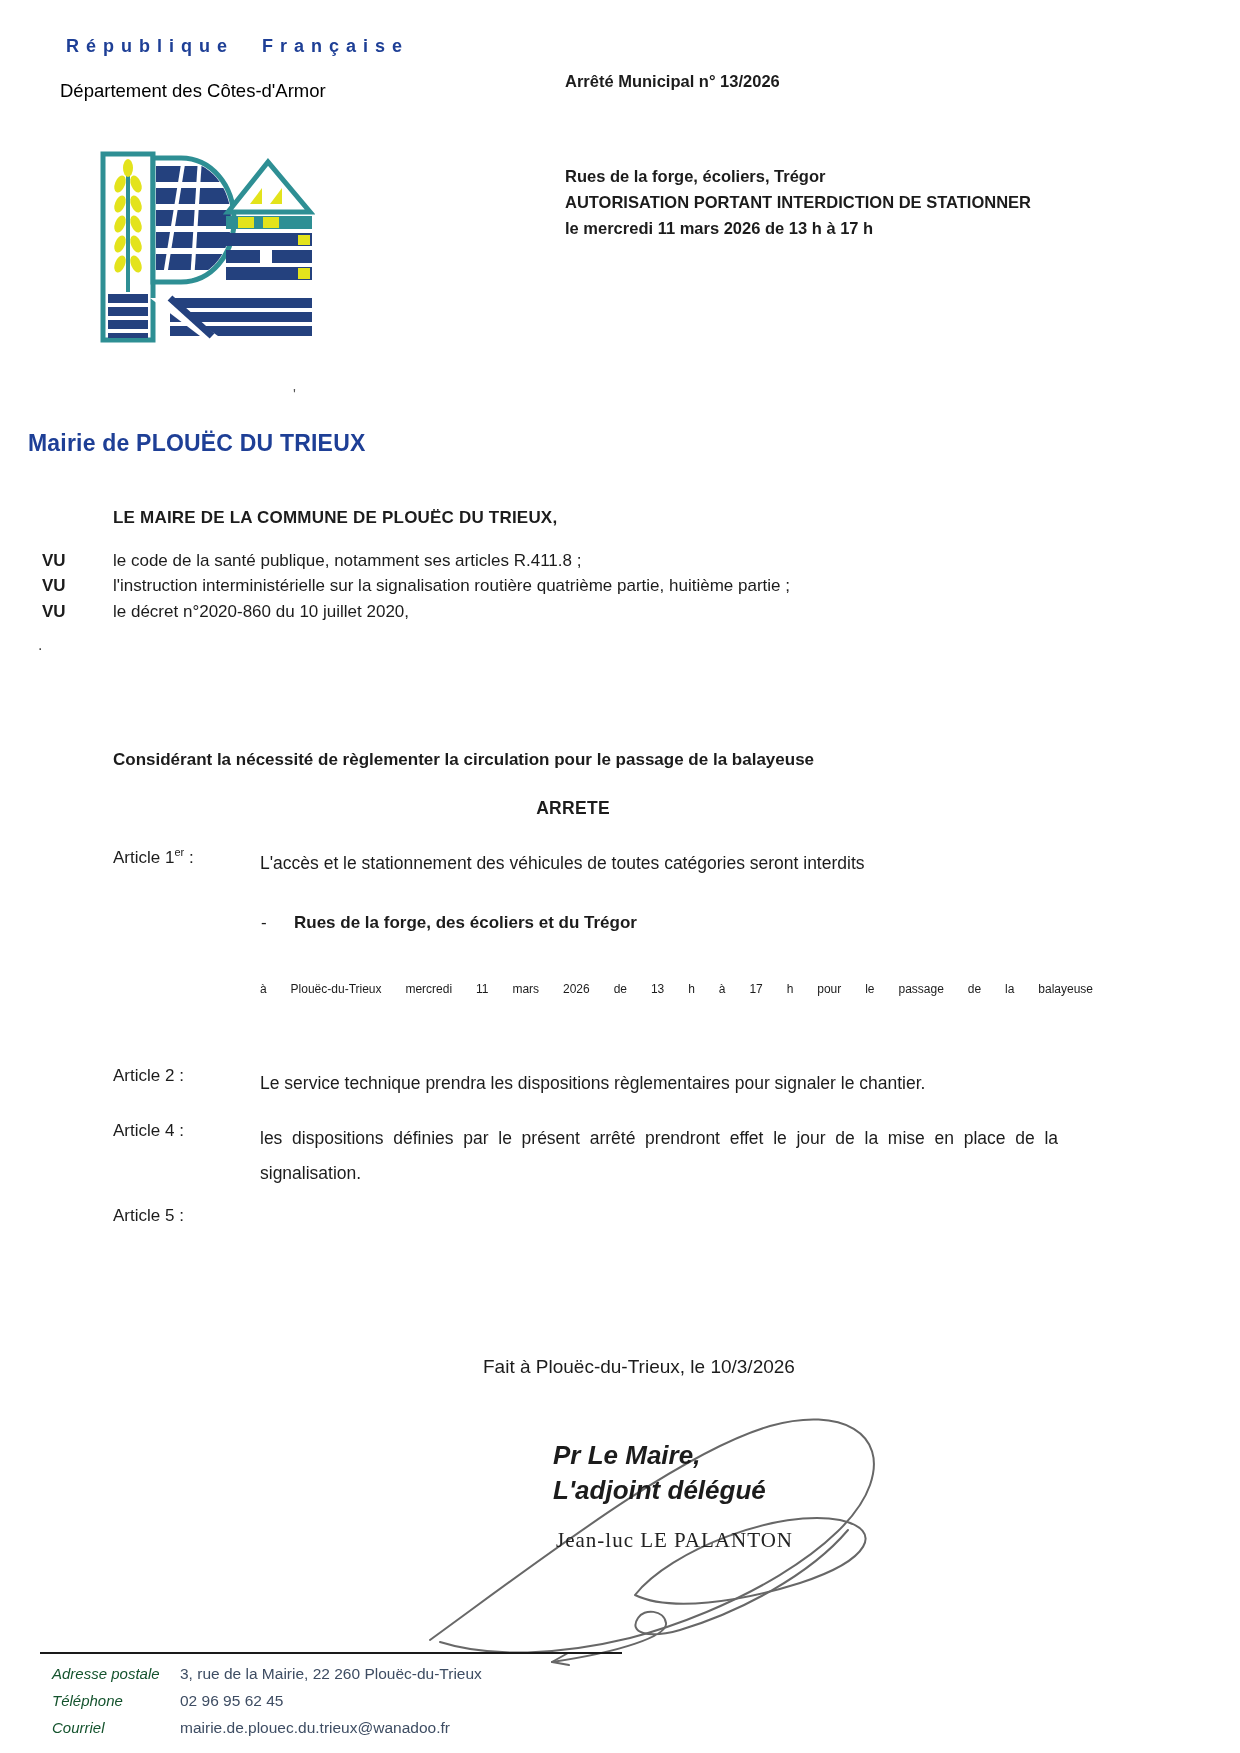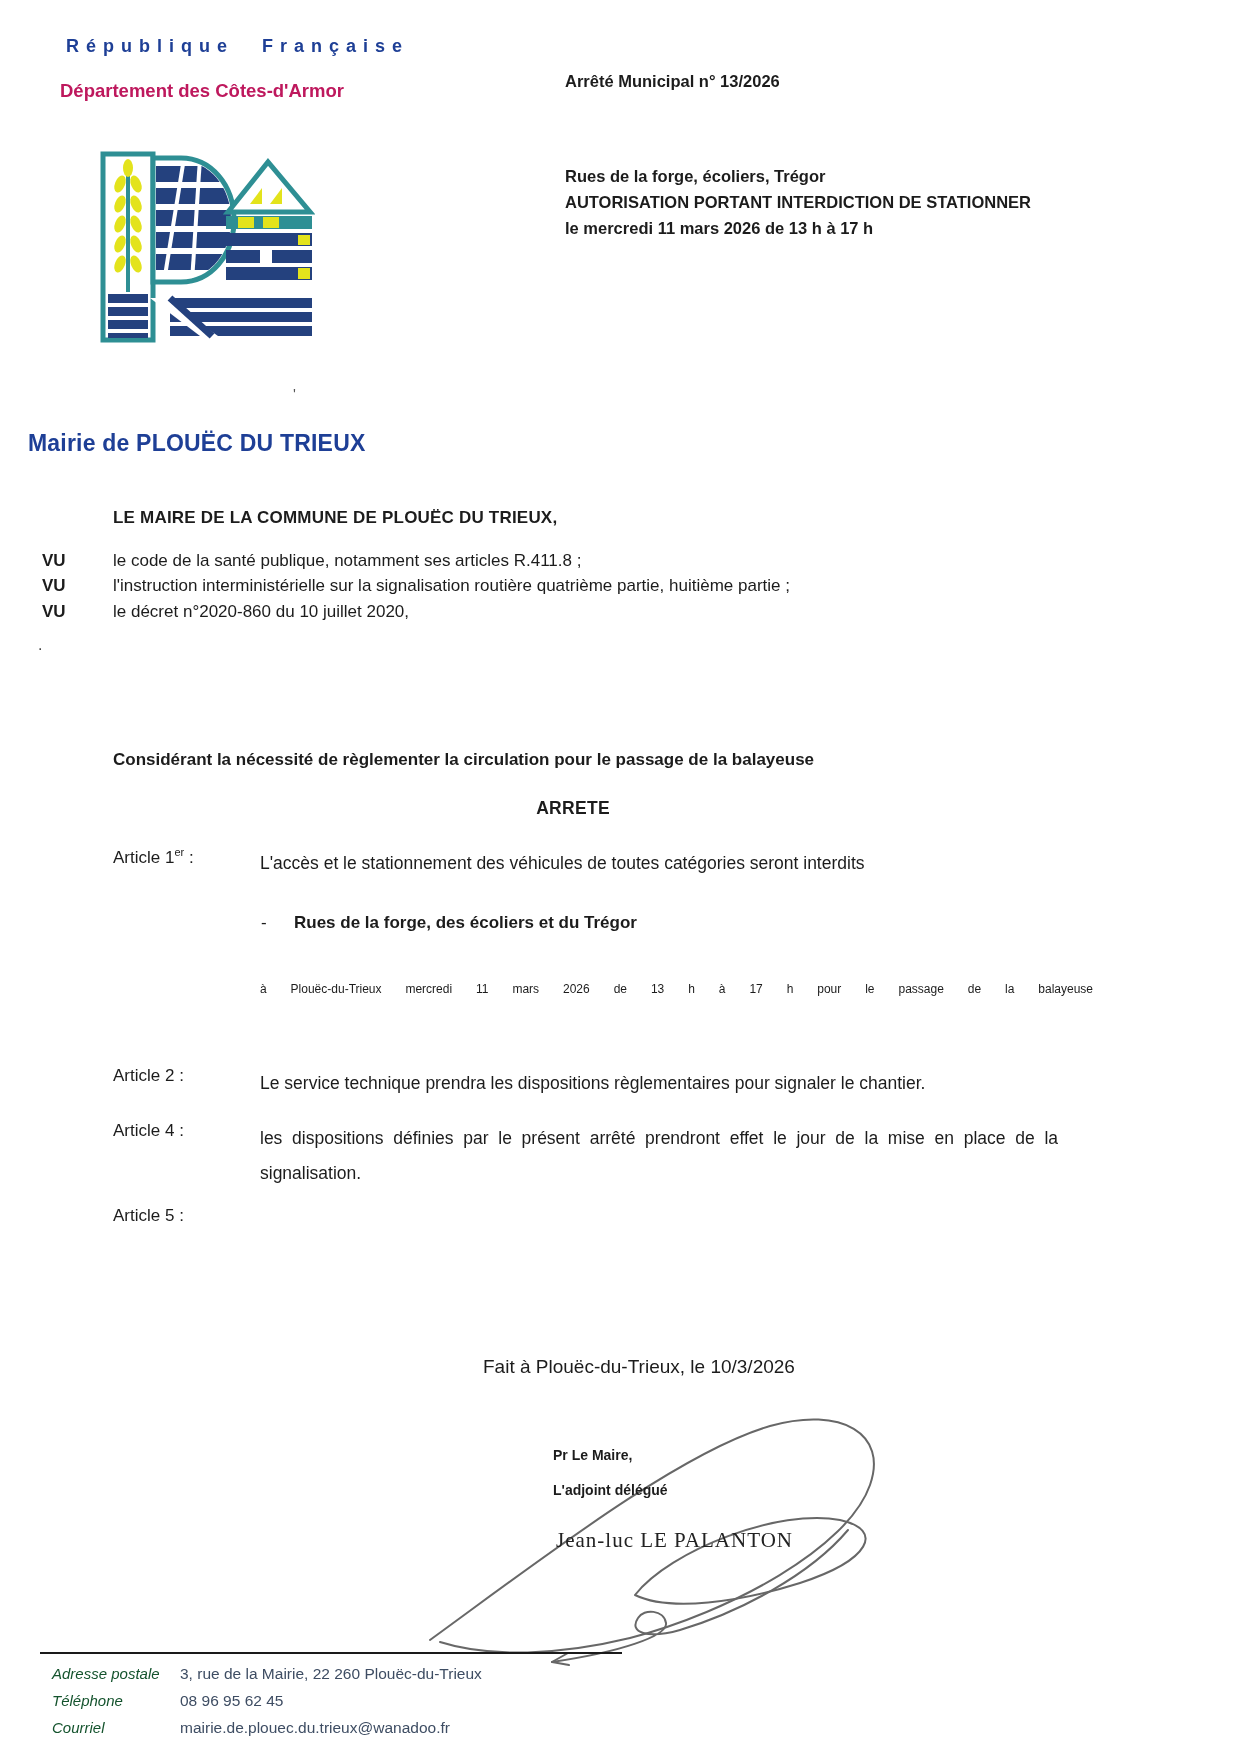--- a/index.html
+++ b/index.html
@@ -4,21 +4,21 @@
 <style>
   html,body { margin:0; padding:0; background:#ffffff; }
   .page {
     position:relative; width:1240px; height:1753px; background:#ffffff;
     font-family:"Liberation Sans", sans-serif; color:#1c1c1c; overflow:hidden;
   }
   .abs { position:absolute; }
 
   .republique { left:55px; top:36px; font-size:18px; font-weight:700;
     letter-spacing:7px; word-spacing:16px; color:#1e3f96;margin-left:11px; }
-  .departement { left:60px; top:80px; font-size:18.5px; font-weight:700; color:#be185d; }
+  .departement { left:60px; top:80px; font-size:18.5px; font-weight:400; color:#000000; }
   .arrete-number { left:565px; top:72px; font-size:16.5px; font-weight:700; }
   .subject { left:565px; top:163px; font-size:16.5px; font-weight:700; line-height:26px; }
   .logo { left:100px; top:150px; width:215px; height:195px; }
   .stray-mark { left:293px; top:385px; font-size:15px; color:#555; }
   .mairie-title { left:28px; top:430px; font-size:23px; font-weight:700;
     color:#1e3f96; letter-spacing:0.2px; }
   .opening { left:113px; top:508px; font-size:17px; font-weight:700; letter-spacing:0.2px; }
 
   .vu-block { left:42px; top:548px; font-size:17px; line-height:25.4px; }
   .vu-label { display:inline-block; width:71px; font-weight:700; vertical-align:top; }
@@ -36,21 +36,21 @@
   .bullet-dash { left:261px; top:913px; font-size:17px; }
   .bullet-text { left:294px; top:913px; font-size:17px; font-weight:700; }
   .txt-a1p { left:260px; top:982px; width:833px; font-size:12px;
     text-align:justify; text-align-last:justify; }
   .lbl-a2 { left:113px; top:1066px; } .txt-a2 { left:260px; top:1066px; width:820px; }
   .lbl-a4 { left:113px; top:1121px; } .txt-a4 { left:260px; top:1121px; width:798px; text-align:justify; }
   .lbl-a5 { left:113px; top:1206px; } .txt-a5 { left:260px; top:1206px; width:798px; text-align:justify; }
 
   .fait-line { left:483px; top:1356px; font-size:19px; }
 
-  .sig-titles { left:553px; top:1438px; font-size:14px; font-weight:700; line-height:35px; }
+  .sig-titles { left:553px; top:1438px; font-size:26px; font-weight:700; line-height:35px;font-style:italic; }
   .sig-name { left:556px; top:1528px; font-family:"Liberation Serif", serif;
     font-size:21px; letter-spacing:1px; color:#222; }
   .sig-scribble { left:380px; top:1390px; width:520px; height:300px; }
 
   .footer-line { left:40px; top:1652px; width:582px; height:2px; background:#1a1a1a; }
   .footer-rows { left:52px; top:1660px; line-height:27px; }
   .footer-label { display:inline-block; width:128px; font-style:italic;
     font-size:15px; color:#14532d; vertical-align:top; }
   .footer-value { display:inline-block; font-size:15.5px; color:#3e4d63; vertical-align:top; }
 </style>
@@ -194,20 +194,20 @@
     <div>L'adjoint délégué</div>
   </div>
   <div class="abs sig-name">Jean-luc LE PALANTON</div>
 
   <div class="abs footer-line"></div>
   <div class="abs footer-rows">
     <div>
       <span class="footer-label">Adresse postale</span><span class="footer-value">3, rue de la Mairie, 22 260 Plouëc-du-Trieux</span>
     </div>
     <div>
-      <span class="footer-label">Téléphone</span><span class="footer-value">08 96 95 62 45</span>
+      <span class="footer-label">Téléphone</span><span class="footer-value">02 96 95 62 45</span>
     </div>
     <div>
       <span class="footer-label">Courriel</span><span class="footer-value">mairie.de.plouec.du.trieux@wanadoo.fr</span>
     </div>
   </div>
 
 </div>
 
 </body></html>

